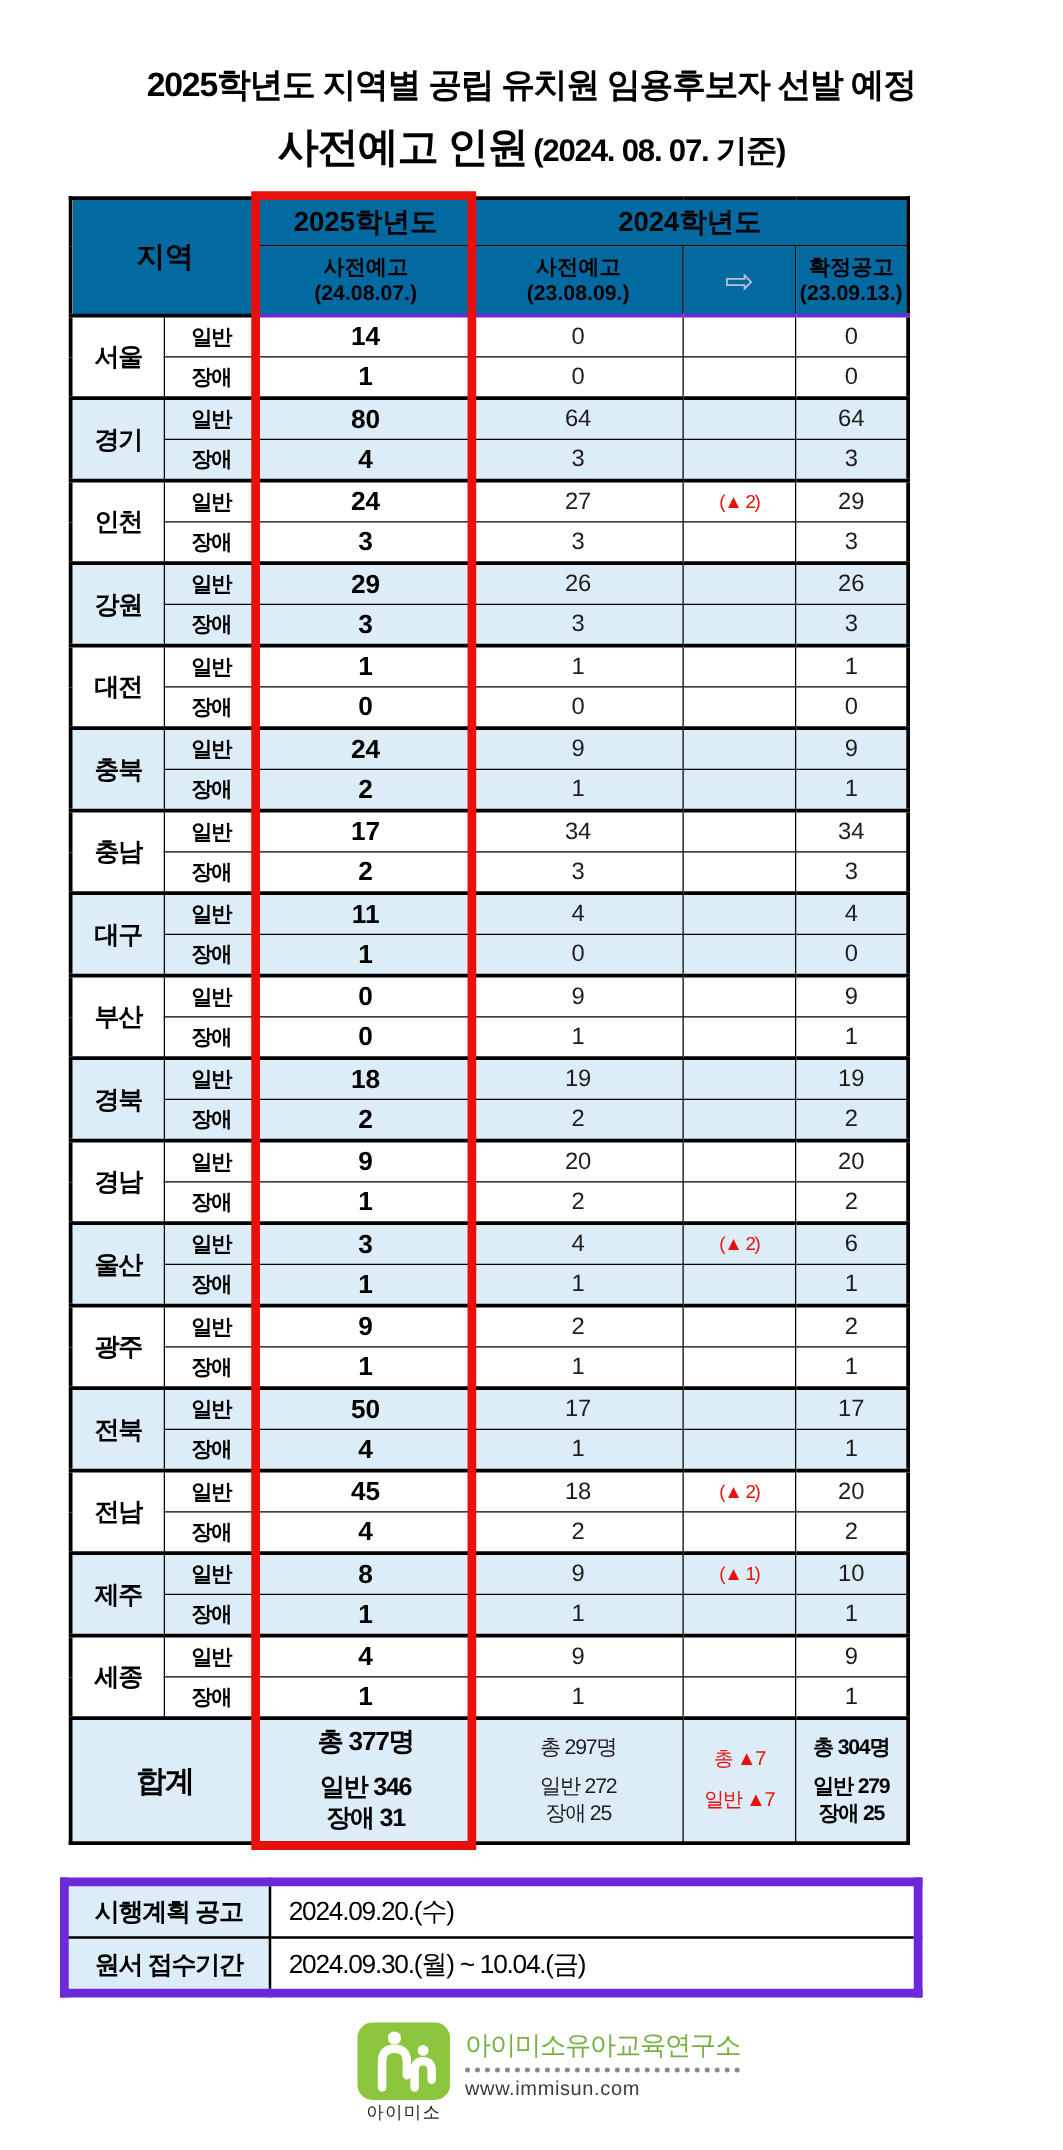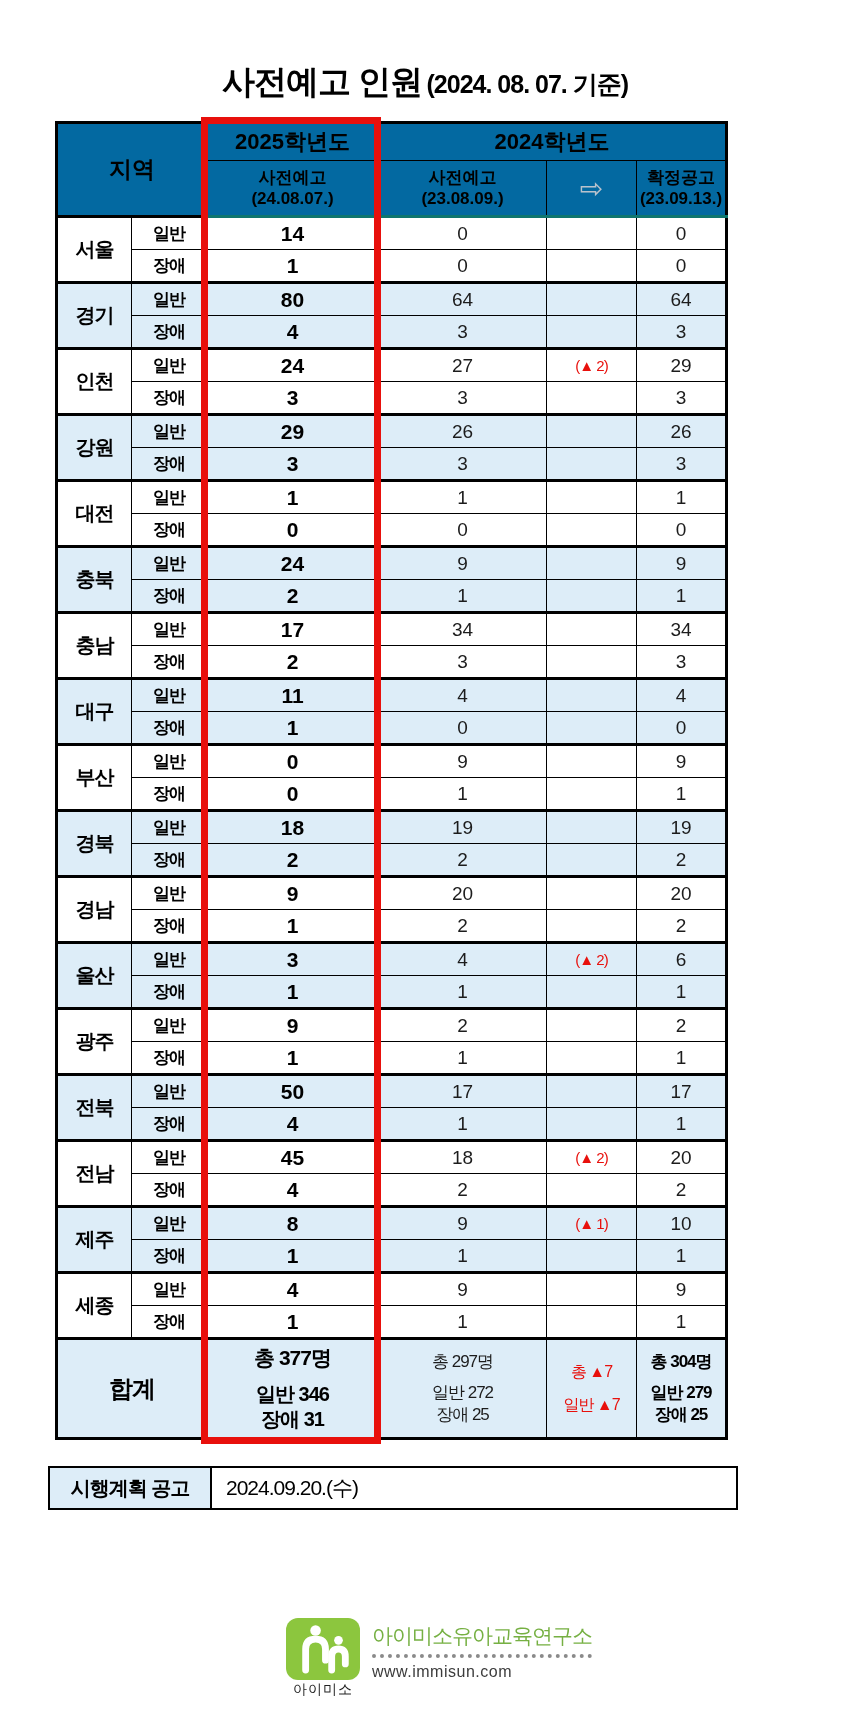--- a/index.html
+++ b/index.html
@@ -23,21 +23,21 @@
   table.main td {
     border:1px solid #000; text-align:center; vertical-align:middle; padding:0;
     overflow:hidden;
   }
   tr.h1 { height:38px; }
   tr.h2 { height:56px; }
   .hdr td { background:#0369a1; }
   .hdr-region { font-size:23px; font-weight:bold; }
   .group-hd { font-size:22px; font-weight:bold; }
   .sub-hd { font-size:17px; font-weight:bold; line-height:1.25; }
-  tr.h2 td { border-bottom:3px solid #0f766e; }
+  tr.h2 td { border-bottom:3px solid #6d28d9; }
   .arrow-cell { font-size:28px; color:#b9c2cc; font-weight:normal; }
 
   tbody tr { height:33px; }
   tr.gstart td { border-top:3px solid #000; }
   tr.shaded td { background:#ddedf8; }
   .region-cell { font-size:20px; font-weight:bold; letter-spacing:-1px; }
   .type-cell   { font-size:17px; font-weight:bold; letter-spacing:-1px; }
   .v25 { font-size:21px; font-weight:bold; }
   .v24 { font-size:19px; font-weight:normal; color:#1c1c1c; }
   .chg { font-size:15px; color:#e8100c; font-weight:normal; letter-spacing:-1px; }
@@ -57,21 +57,21 @@
   
   .red-box {
     position:absolute; top:-4px; left:146px; width:180px;
     height:calc(100% + 8px);
     border:7px solid #e8100c; box-sizing:border-box; pointer-events:none;
   }
 
   
   table.sched {
     border-collapse:collapse; width:690px; margin:26px 0 0 48px;
-    border:2px solid #6d28d9; table-layout:fixed;
+    border:7px solid #6d28d9; table-layout:fixed;
   }
   table.sched td { border:2px solid #000; height:38px; vertical-align:middle; }
   .sched-label {
     width:158px; background:#ddedf8; text-align:center;
     font-size:20px; font-weight:bold; letter-spacing:-1px;
   }
   .sched-value { font-size:21px; padding-left:14px; letter-spacing:-1px; }
 
   
   .footer {
@@ -88,20 +88,21 @@
   .org-name { font-size:21px; font-weight:normal; color:#76b043; letter-spacing:-1px; }
   .dotted-sep { border-bottom:4px dotted #8a8a8a; margin:4px 0 5px 0; }
   .website { font-size:16px; color:#3c3c3c; letter-spacing:0.5px; }
 </style>
 </head>
 <body>
 
 <div class="page">
 
   <div class="title-block">
+    <div class="title-line1">2025학년도 지역별 공립 유치원 임용후보자 선발 예정</div>
     <div class="title-line2">
       <span class="main">사전예고 인원</span>
       <span class="sub">(2024. 08. 07. 기준)</span>
     </div>
   </div>
 
   <div class="table-wrap">
     <table class="main">
       <colgroup>
         <col style="width:75px">
@@ -417,20 +418,24 @@
     </table>
     <div class="red-box"></div>
   </div>
 
   <table class="sched">
     <tbody id="sched-body">
         <tr>
           <td class="sched-label">시행계획 공고</td>
           <td class="sched-value">2024.09.20.(수)</td>
         </tr>
+        <tr>
+          <td class="sched-label">원서 접수기간</td>
+          <td class="sched-value">2024.09.30.(월) ~ 10.04.(금)</td>
+        </tr>
       </tbody>
   </table>
 
   <div class="footer">
     <div class="logo-col">
       <div class="logo-badge">
         <svg width="62" height="50" viewBox="0 0 100 80">
           <g stroke="#ffffff" stroke-width="11" fill="none" stroke-linecap="round">
             <path d="M22,74 V40 Q22,24 38,24 Q54,24 54,40 V58"></path>
             <path d="M64,74 V52 Q64,40 75,40 Q86,40 86,52 V64"></path>

